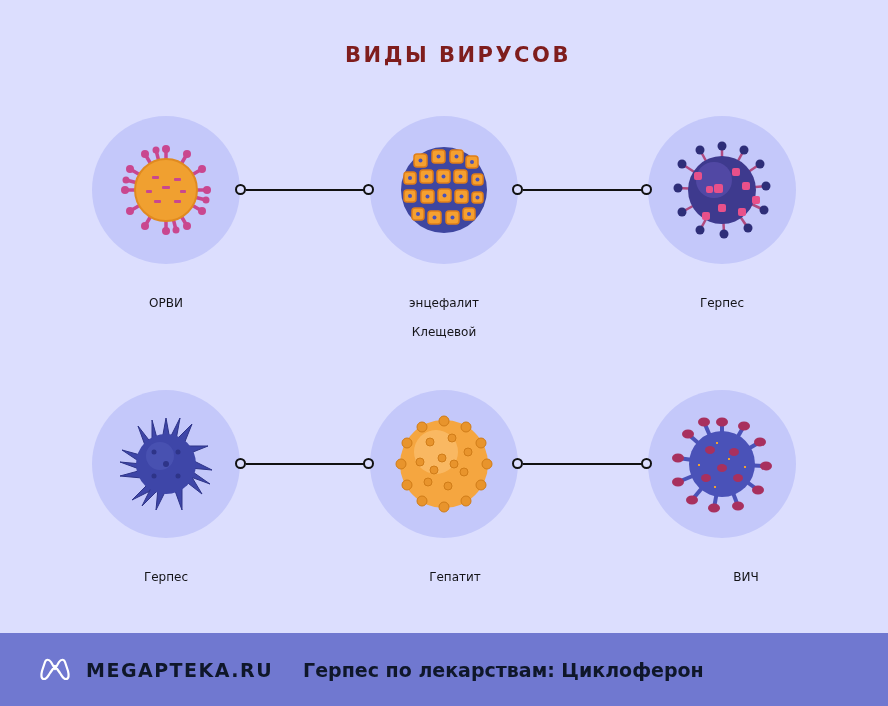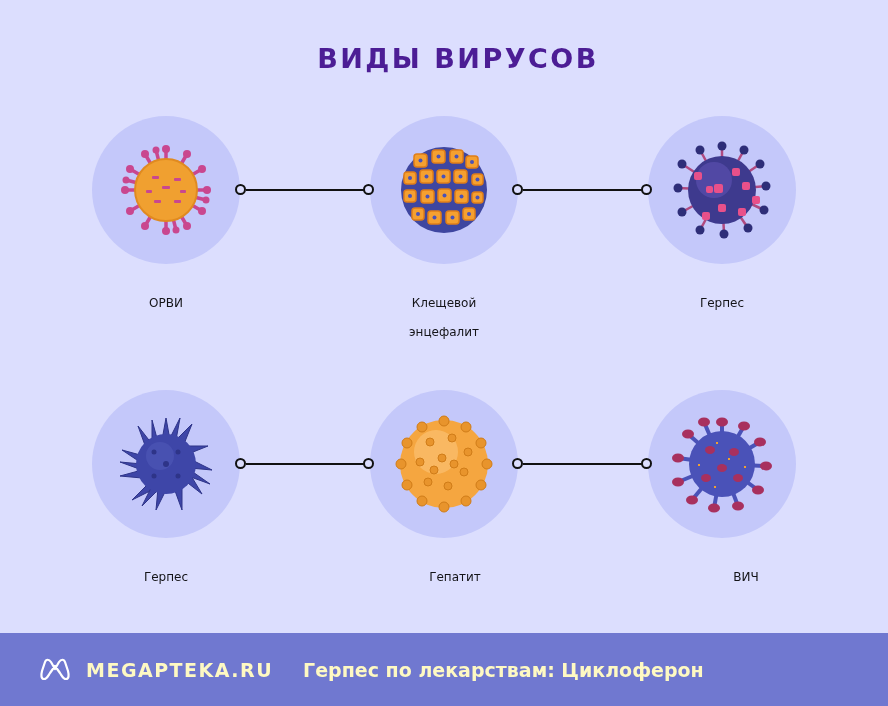--- a/index.html
+++ b/index.html
@@ -1,36 +1,36 @@
 <!DOCTYPE html>
 <html><head>
 <meta charset="utf-8">
 <style>
   * { box-sizing: border-box; margin: 0; padding: 0; }
   html, body { width: 888px; height: 706px; overflow: hidden; }
   body { background: #dcdefe; font-family: "DejaVu Sans", sans-serif; position: relative; }
   .title {
     position: absolute; left: 0; top: 43px; width: 888px; text-align: center;
-    font-family: "DejaVu Sans", sans-serif; font-weight: bold; font-size: 27px;
-    letter-spacing: 2.5px; color: #4c1d95; padding-left: 28px;
+    font-family: "DejaVu Sans", sans-serif; font-weight: bold; font-size: 21px;
+    letter-spacing: 2.5px; color: #7f1d1d; padding-left: 28px;
   }
   .node { position: absolute; width: 148px; height: 148px; border-radius: 50%; background: #c4c8fa; }
   .node svg { position: absolute; left: 0; top: 0; width: 148px; height: 148px; }
   .label {
     position: absolute; width: 220px; text-align: center; font-size: 12px; line-height: 29px;
     color: #141418; font-family: "DejaVu Sans", sans-serif;
   }
   .connector { position: absolute; height: 2px; background: #111; }
   .dot {
     position: absolute; width: 11px; height: 11px; border: 2px solid #111; border-radius: 50%;
     background: #dcdefe;
   }
   .footer {
     position: absolute; left: 0; top: 633px; width: 888px; height: 73px; background: #7078d0;
-    display: flex; align-items: center; padding-left: 40px; color: #fef9c3;
+    display: flex; align-items: center; padding-left: 40px; color: #0f172a;
   }
   .logo-icon { width: 30px; height: 26px; margin-right: 16px; }
   .brand { font-weight: bold; font-size: 19px; letter-spacing: 1.5px; margin-right: 30px; }
   .tagline { font-weight: bold; font-size: 19px; }
 </style>
 </head>
 <body>
 
 <div class="title">ВИДЫ ВИРУСОВ</div>
 
@@ -169,22 +169,22 @@
         <rect x="54" y="96" width="8" height="8" rx="2"></rect>
       <rect x="90" y="92" width="8" height="8" rx="2"></rect>
         <rect x="104" y="80" width="8" height="8" rx="2"></rect>
         <rect x="58" y="70" width="7" height="7" rx="2"></rect>
     </g>
   </svg>
 </div>
 
 <div class="label" style="left:56px;top:289px">ОРВИ</div>
 <div class="label" style="left:334px;top:289px">
+  <div>энцефалит</div>
   <div>Клещевой</div>
-  <div>энцефалит</div>
 </div>
 <div class="label" style="left:612px;top:289px">Герпес</div>
 
 <div class="connector" style="left:246px;top:189px;width:118px"></div>
 <div class="dot" style="left:235px;top:184px"></div>
 <div class="dot" style="left:363px;top:184px"></div>
 <div class="connector" style="left:523px;top:189px;width:119px"></div>
 <div class="dot" style="left:512px;top:184px"></div>
 <div class="dot" style="left:641px;top:184px"></div>
 

